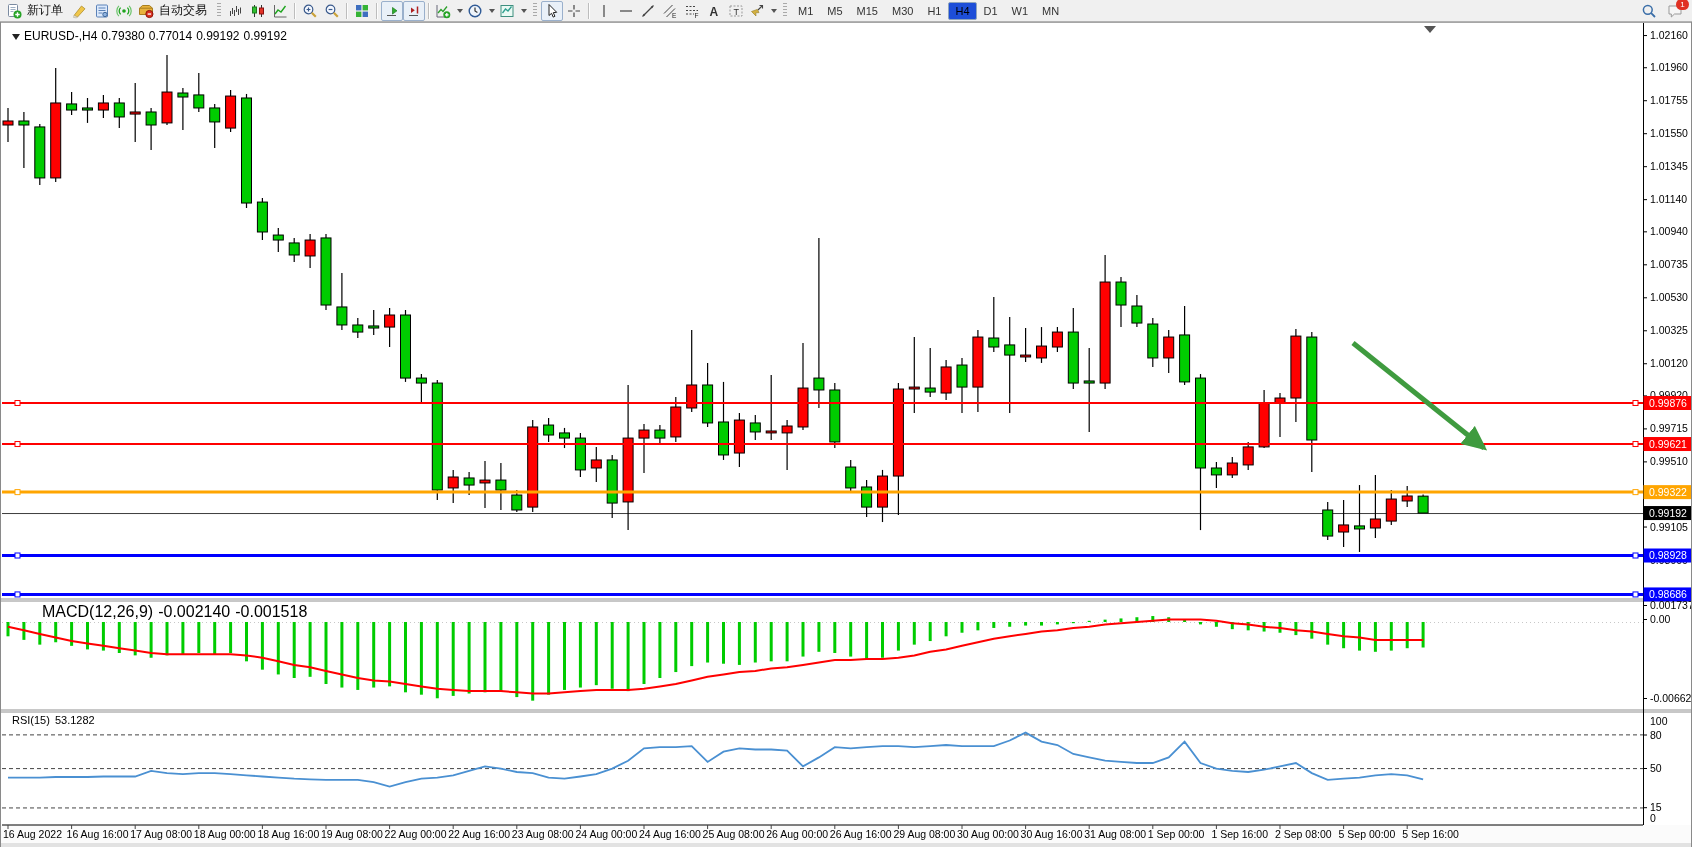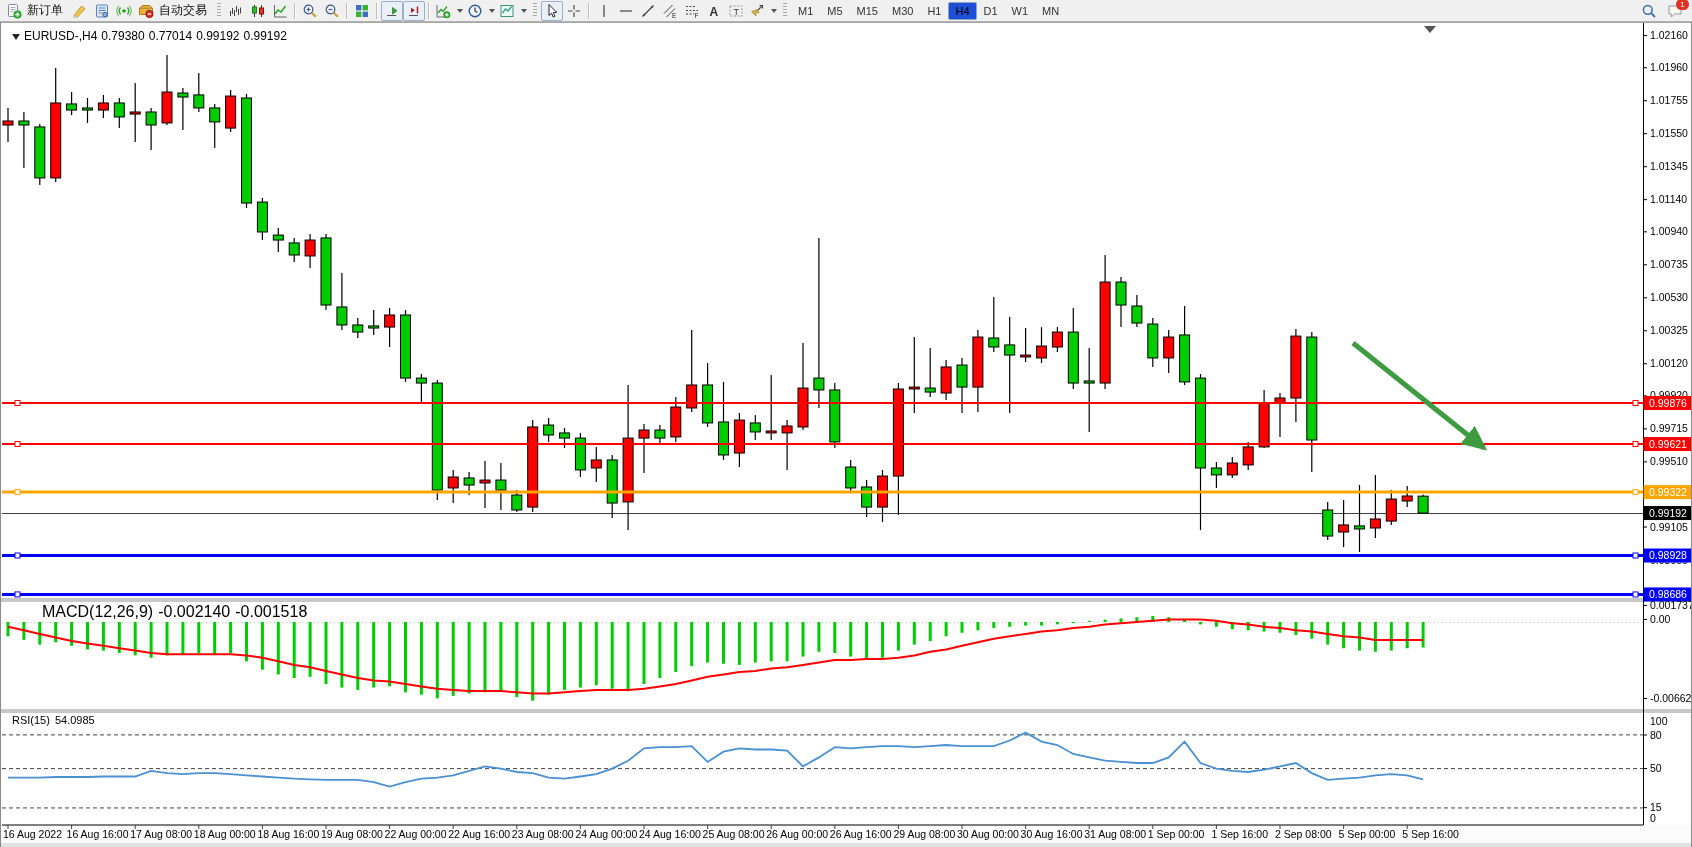--- a/index.html
+++ b/index.html
@@ -893,18 +893,18 @@
 
   <div id="ohlc-header" class="overlay">
     <span class="tri-down"></span><span>EURUSD-,H4</span><span>0.79380</span><span>0.77014</span><span>0.99192</span><span>0.99192</span>
   </div>
 
   <div id="macd-header" class="overlay">
     <span>MACD(12,26,9)</span><span>-0.002140</span><span>-0.001518</span>
   </div>
 
   <div id="rsi-header" class="overlay">
-    <span>RSI(15)</span><span>54.0985</span>
+    <span>RSI(15)</span><span>53.1282</span>
   </div>
 
   <div class="edge" style="left:0;top:22px;width:1px;height:825px;"></div>
   <div class="edge" style="right:0;top:22px;width:1px;height:825px;"></div>
 </div>
 
 </body></html>

